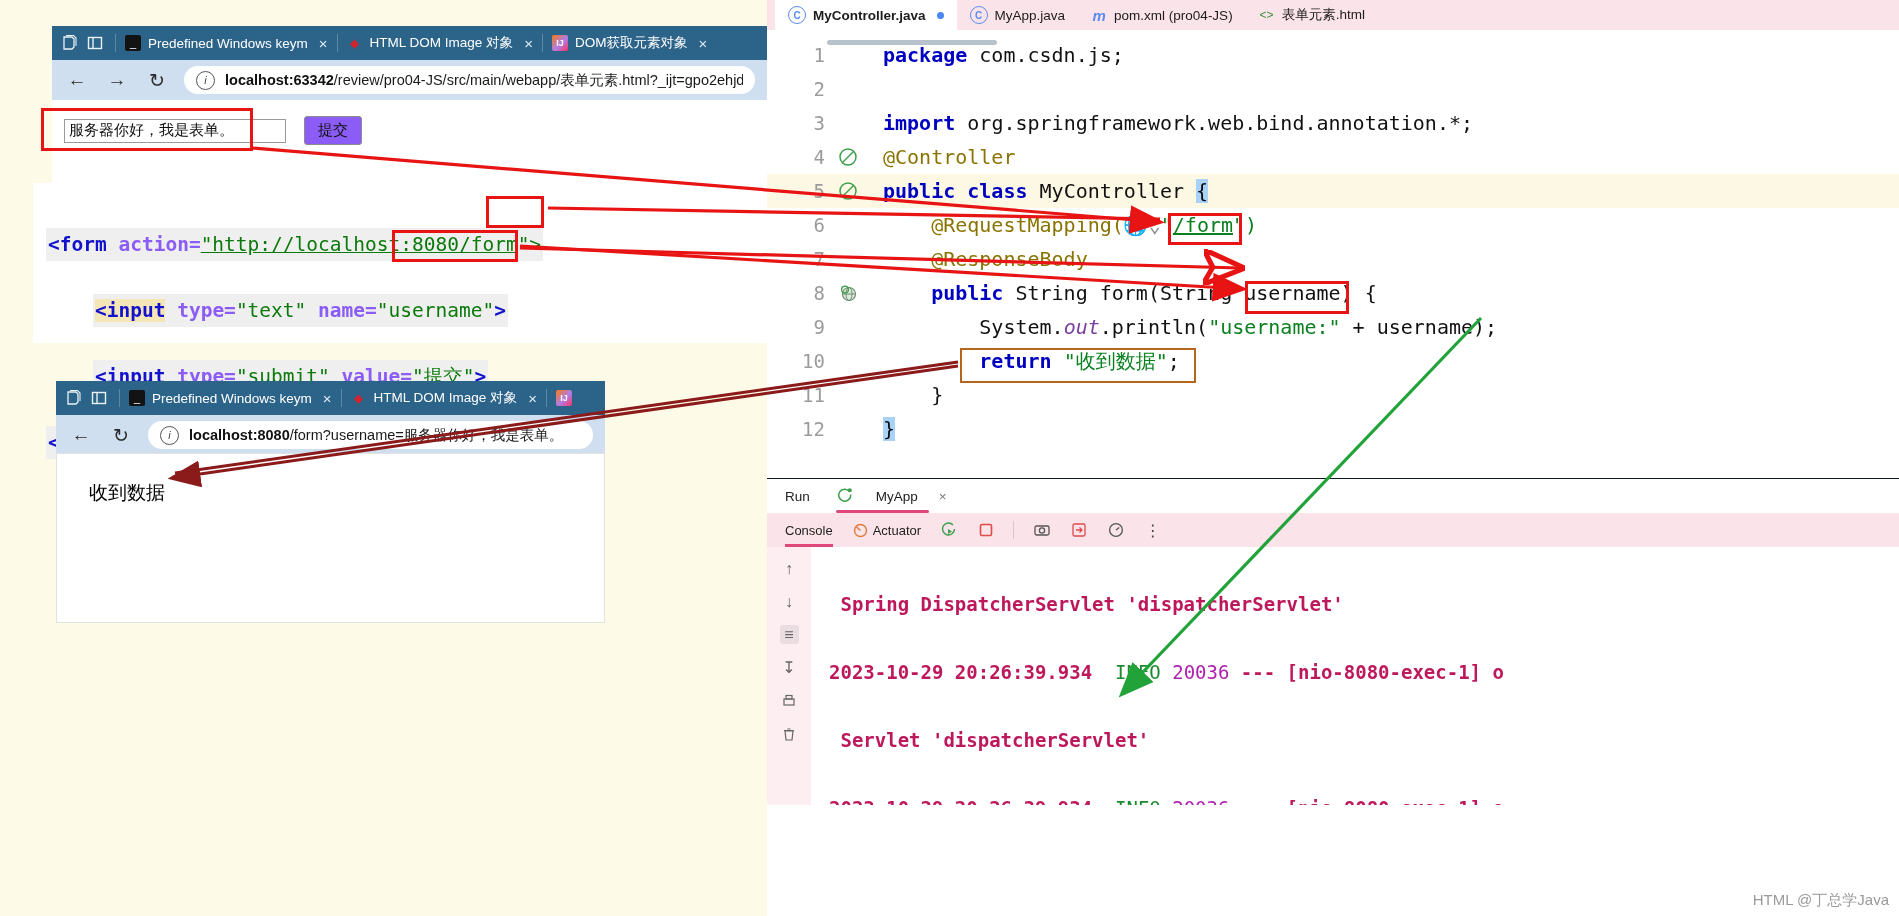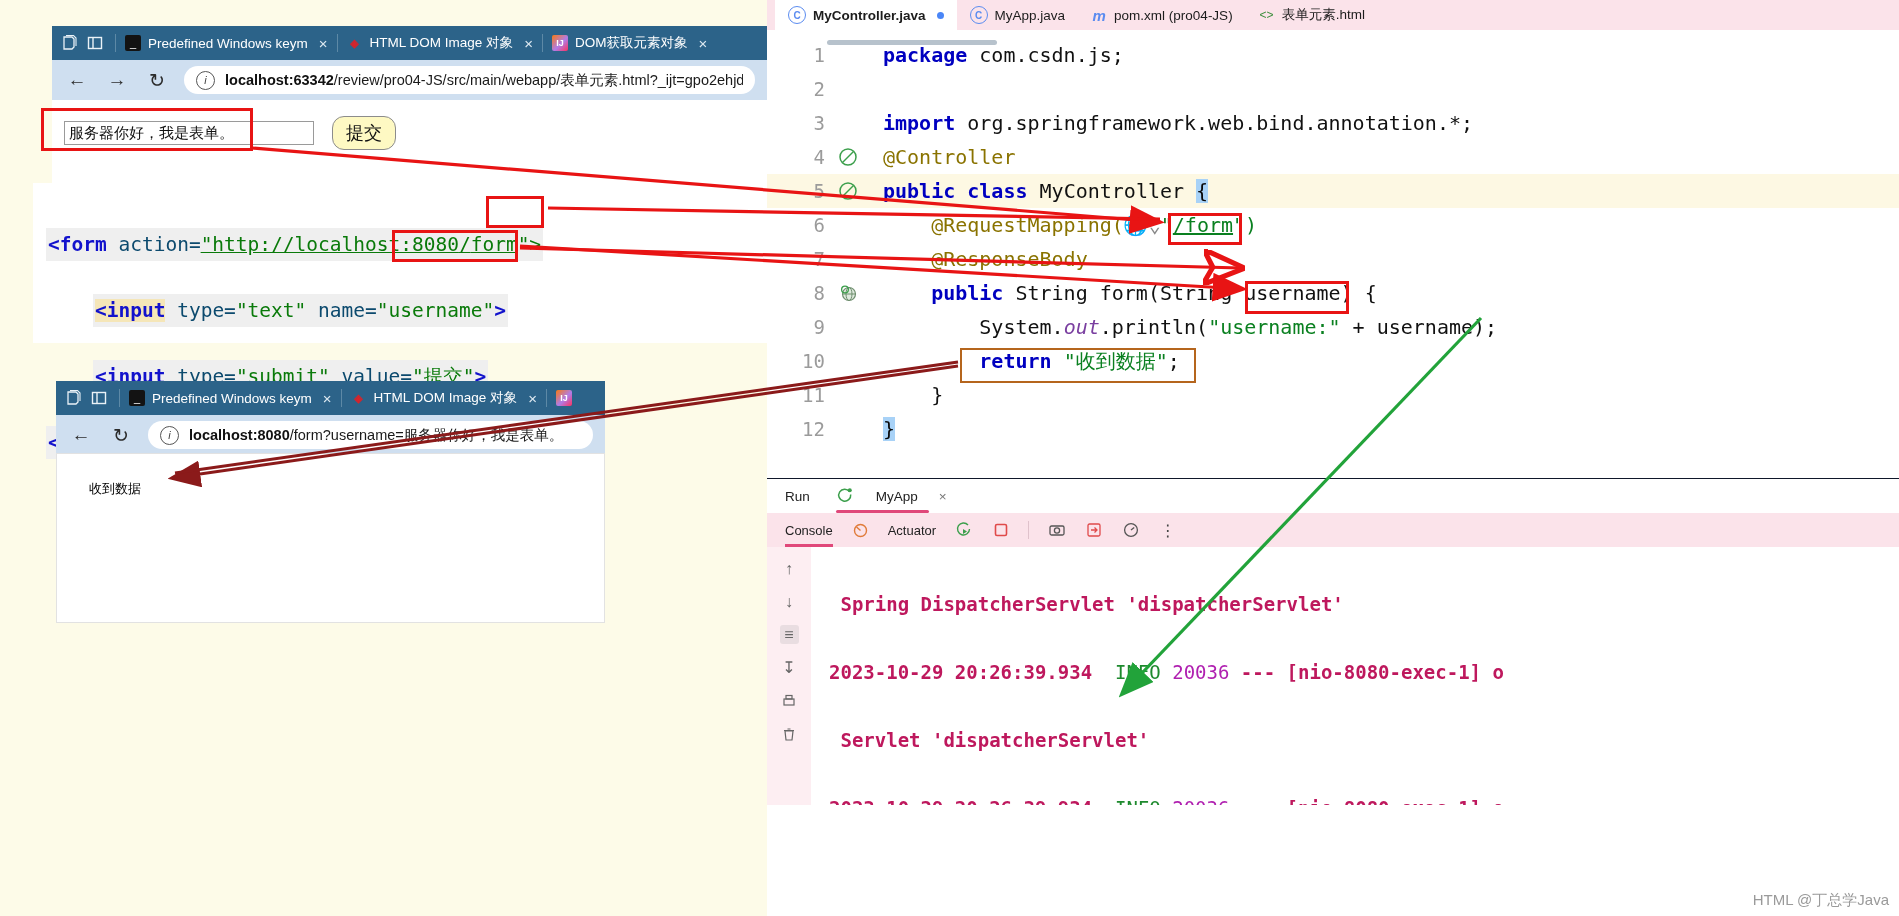--- a/index.html
+++ b/index.html
@@ -24,37 +24,37 @@
   .nav-btn{width:26px;height:26px;display:flex;align-items:center;justify-content:center;color:#2b2b2b;font-size:19px;flex:0 0 auto;}
   .omnibox{flex:1;background:#ffffff;border-radius:15px;height:28px;display:flex;align-items:center;padding:0 12px;gap:10px;
            font-size:14.5px;color:#1a1a1a;overflow:hidden;white-space:nowrap;}
   .omni-info{width:17px;height:17px;border:1.4px solid #555;border-radius:50%;display:flex;align-items:center;
              justify-content:center;font-size:11px;color:#444;font-style:italic;flex:0 0 auto;}
   .omni-url{overflow:hidden;text-overflow:clip;white-space:nowrap;}
   .omni-url .host{font-weight:bold;color:#111;}
 
   
   .form-row{display:flex;align-items:center;gap:18px;padding:16px 0 0 12px;}
-  .txtinput{width:250px;height:24px;border:1px solid #9a9a9a;background:#fff;font-size:15px;
+  .txtinput{width:222px;height:24px;border:1px solid #9a9a9a;background:#fff;font-size:15px;
             padding:1px 4px;color:#111;font-family:"Liberation Sans",sans-serif;box-sizing:border-box;
             display:flex;align-items:center;}
-  .btn-submit{border:1px solid #8c8c8c;background:#fef9c3;border-radius:12px;padding:4px 13px;font-size:18px;color:#111;}
+  .btn-submit{border:1px solid #8c8c8c;background:#8b5cf6;border-radius:3px;padding:4px 13px;font-size:15px;color:#111;}
 
   
   .codeblock{position:absolute;font-family:"DejaVu Sans Mono","Liberation Mono",monospace;
              font-size:19.5px;line-height:33px;white-space:pre;color:#000;}
   .cb-line{background:#efefef;display:inline-block;padding:0 2px;}
   .k-tag{color:#1212cc;font-weight:bold;}
-  .k-attr{color:#0c4a6e;font-weight:normal;}
+  .k-attr{color:#8b5cf6;font-weight:bold;}
   .k-str{color:#0a7a0a;}
   .k-link{color:#0a7a0a;text-decoration:underline;}
   .k-hl{background:#f5e6b8;}
 
   
-  .result-text{font-size:13px;color:#000;padding:26px 0 0 32px;}
+  .result-text{font-size:19px;color:#000;padding:26px 0 0 32px;}
 
   
   .ide{position:absolute;left:767px;top:0;width:1132px;height:916px;background:#ffffff;overflow:hidden;}
   .ide-tabs{display:flex;align-items:center;height:30px;background:#fbe3ea;padding-left:8px;gap:0;}
   .ide-tab{display:flex;align-items:center;gap:7px;font-size:13.5px;padding:0 13px;height:30px;color:#1c1c1c;}
   .ide-tab.active{background:#ffffff;}
   .ide-tab .ti{width:16px;height:16px;display:flex;align-items:center;justify-content:center;font-size:12px;}
   .dot-mod{width:7px;height:7px;border-radius:50%;background:#4a86f7;margin-left:4px;}
 
   .editor{position:relative;background:#ffffff;height:440px;font-family:"DejaVu Sans Mono","Liberation Mono",monospace;}
@@ -319,21 +319,21 @@
             <circle cx="13.8" cy="3.2" r="2" fill="#3c9f4c"></circle>
           </svg>
       </span>
       <span>MyApp</span>
       <span style="color:#777;">×</span>
     </span>
   </div>
 
   <div class="console-bar">
     <span class="cb-tab sel">Console</span>
-    <span class="cb-tab" style="gap:18px;">
+    <span class="cb-tab" style="gap:3px;">
       <span class="ic">
         <svg width="17" height="17" viewBox="0 0 17 17">
             <circle cx="8.5" cy="8.5" r="6" fill="none" stroke="#e07b39" stroke-width="1.4"></circle>
             <path d="M8.5 8.5 L4.5 5" stroke="#e07b39" stroke-width="1.4"></path>
           </svg>
       </span>
       <span>Actuator</span>
     </span>
     <span class="ic">
       <svg width="18" height="18" viewBox="0 0 18 18">

